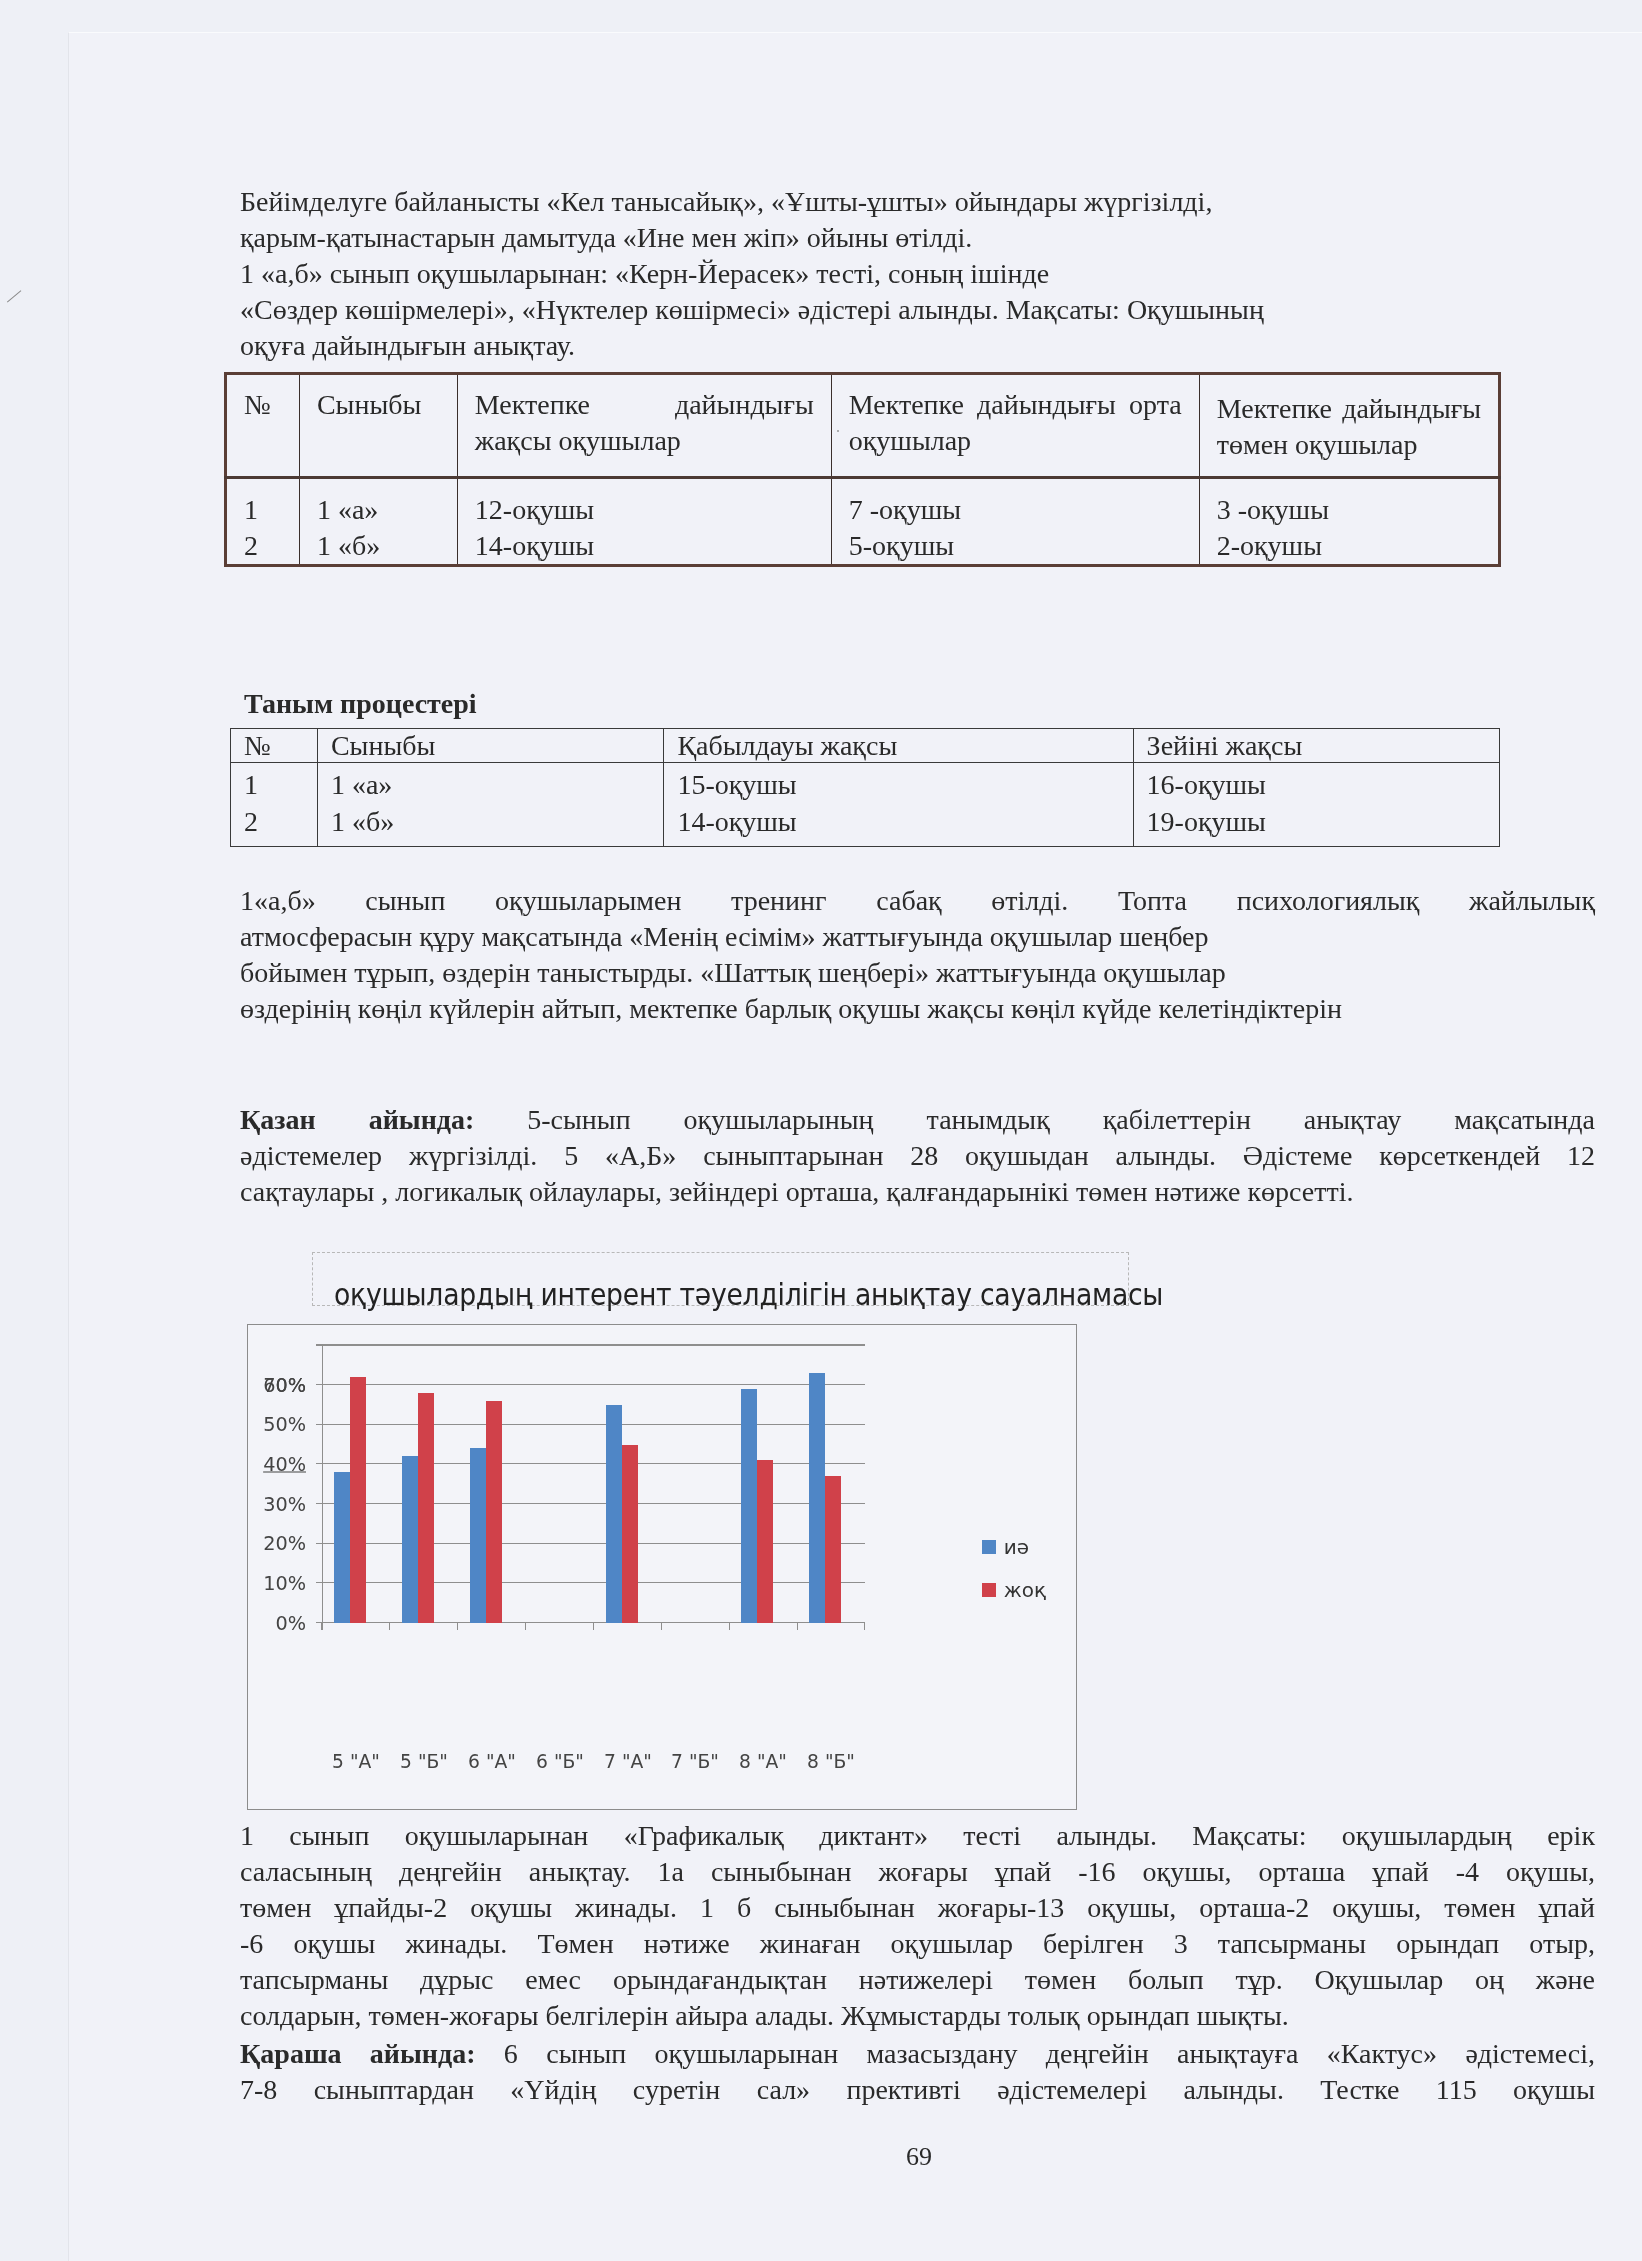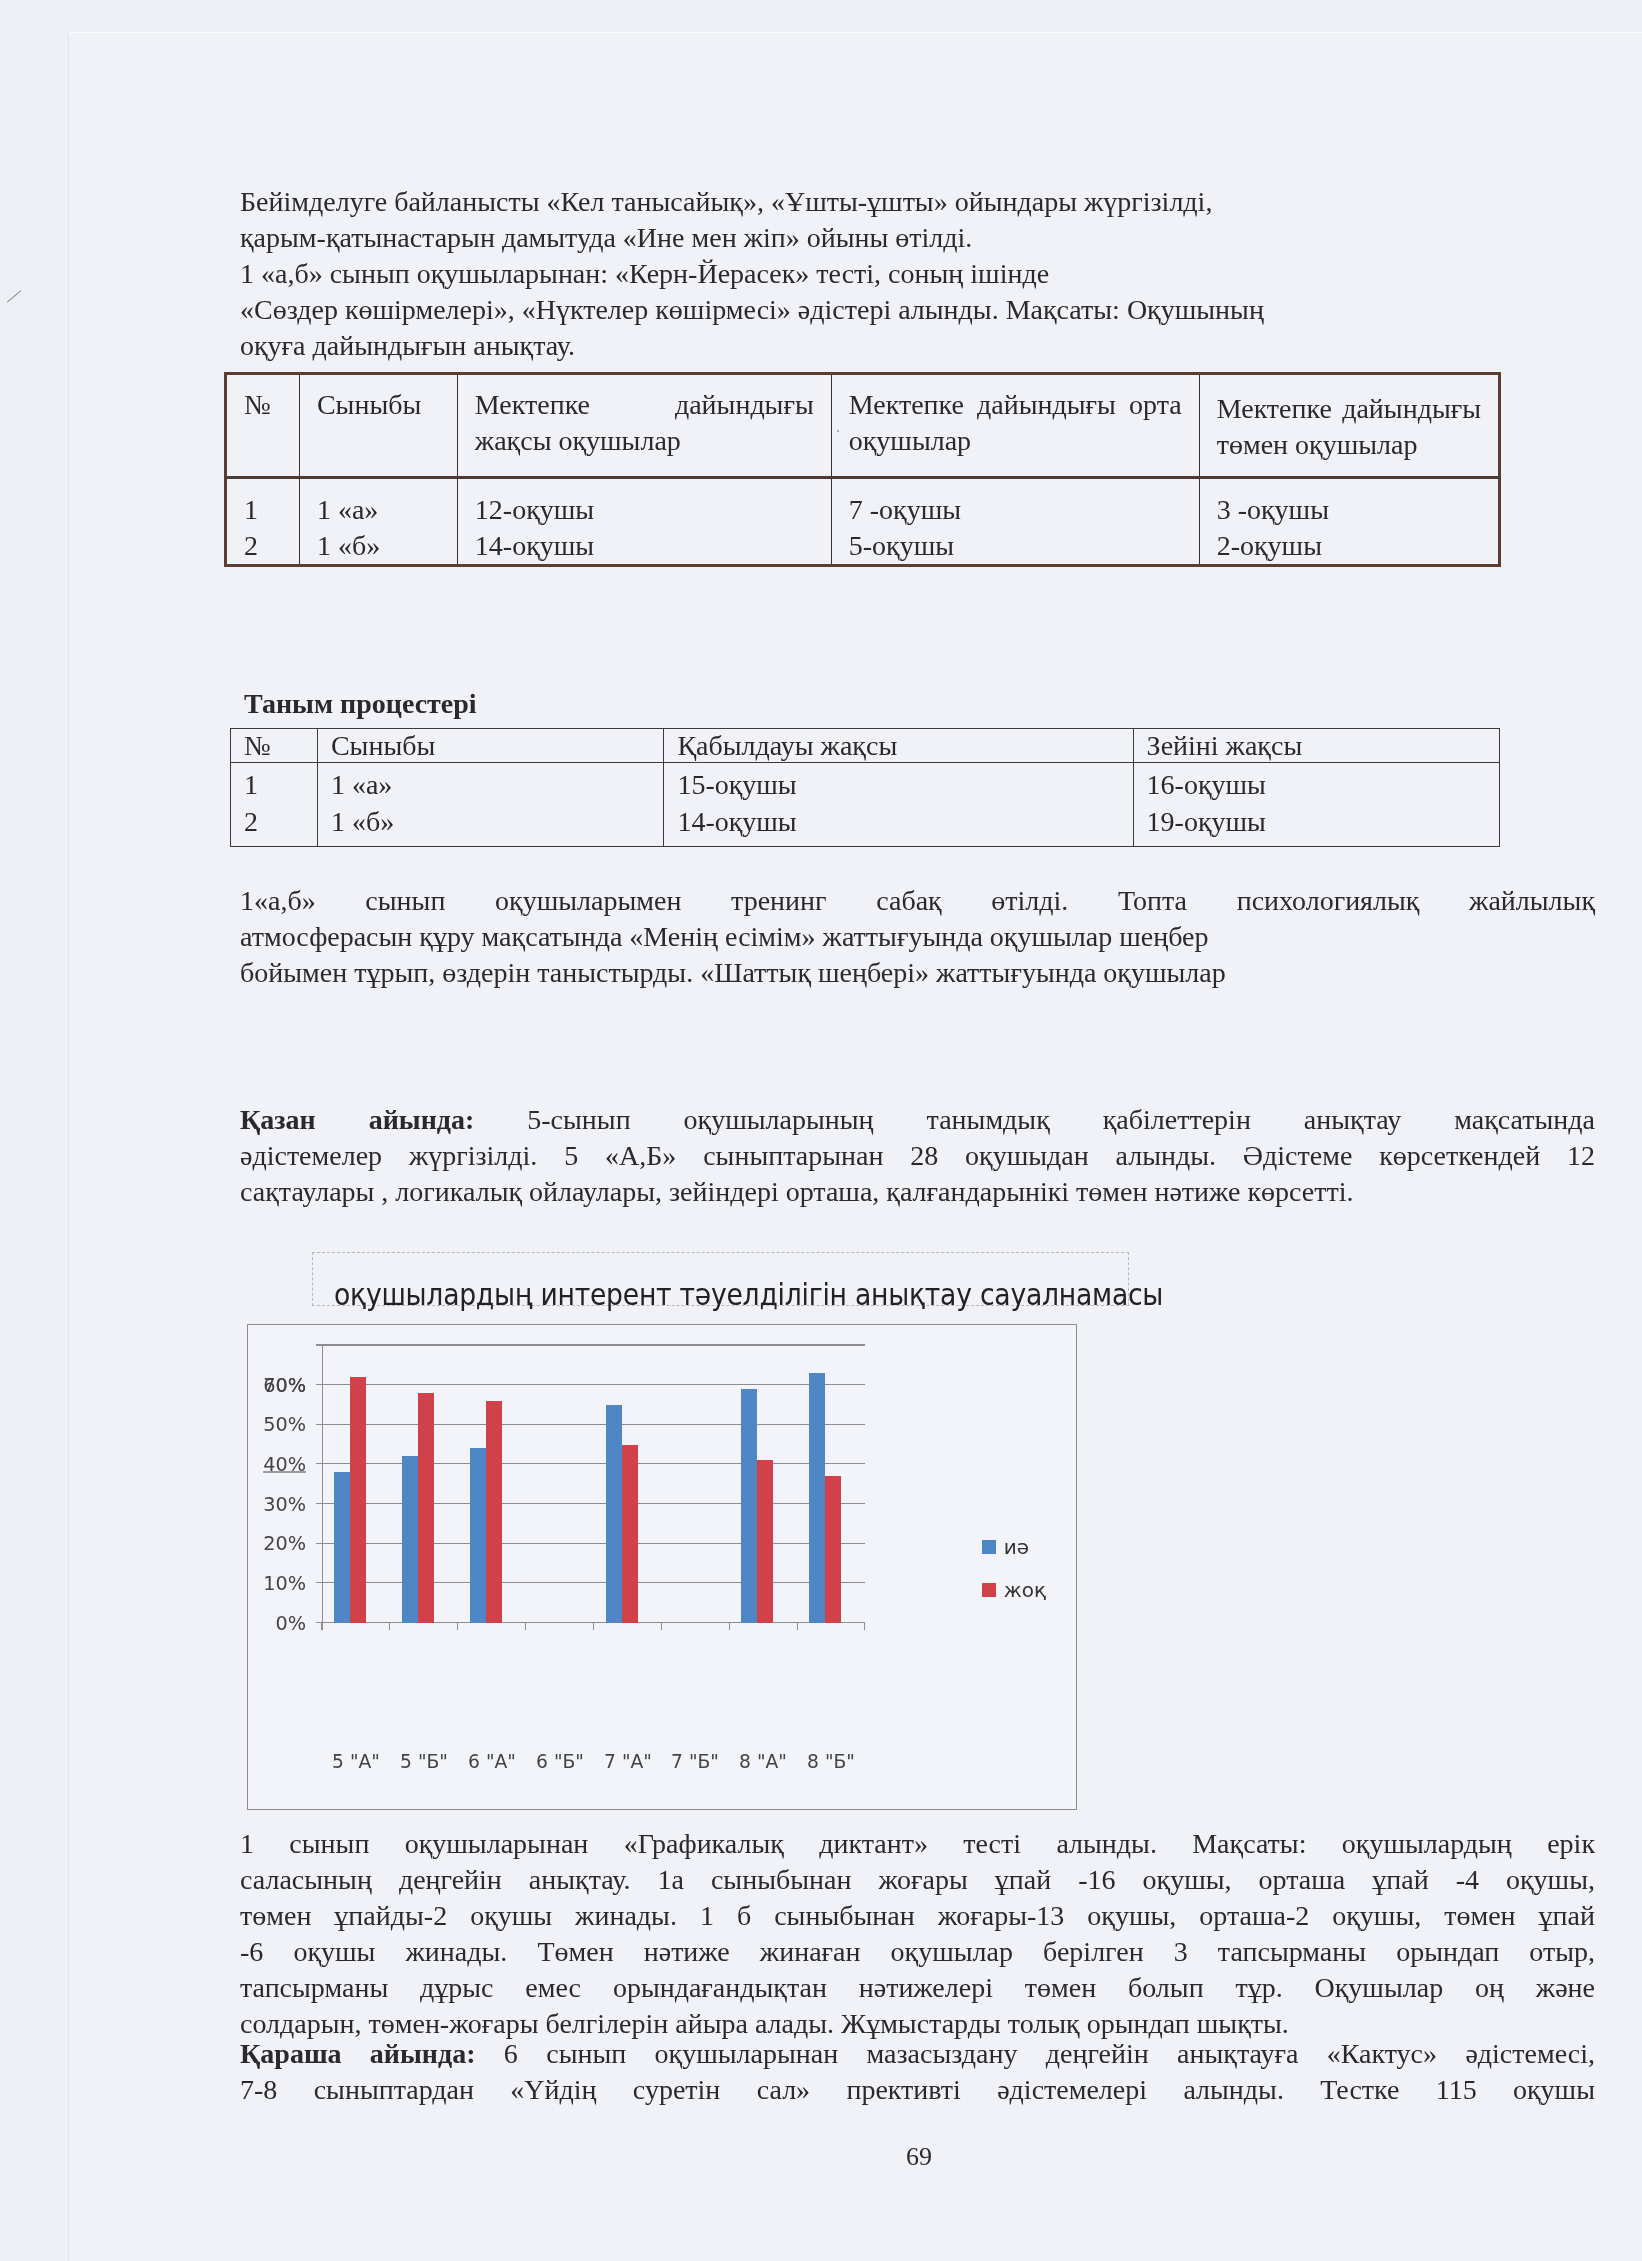--- a/index.html
+++ b/index.html
@@ -136,20 +136,21 @@
     <td><span>15-оқушы</span><br><span>14-оқушы</span></td>
     <td><span>16-оқушы</span><br><span>19-оқушы</span></td>
   </tr>
 </tbody>
   </table>
 
 <div class="p" style="top:883px; width:1355px;">
   <span class="line j">1«а,б» сынып оқушыларымен тренинг сабақ өтілді. Топта психологиялық жайлылық</span>
   <span class="line">атмосферасын құру мақсатында «Менің есімім» жаттығуында оқушылар шеңбер</span>
   <span class="line">бойымен тұрып, өздерін таныстырды.   «Шаттық шеңбері» жаттығуында оқушылар</span>
+  <span class="line">өздерінің көңіл күйлерін айтып, мектепке барлық оқушы жақсы көңіл күйде келетіндіктерін</span>
 </div>
 
 <div class="p" style="top:1102px; width:1355px;">
   <span class="line j"><b>Қазан айында:</b><span> 5-сынып оқушыларының  танымдық қабілеттерін анықтау мақсатында</span></span>
   <span class="line j">әдістемелер жүргізілді. 5 «А,Б» сыныптарынан 28 оқушыдан алынды. Әдістеме көрсеткендей 12</span>
   <span class="line">сақтаулары , логикалық ойлаулары, зейіндері орташа, қалғандарынікі төмен нәтиже көрсетті.</span>
 </div>
 
 <div class="chart-title-box"></div>
 <div class="chart-title">оқушылардың интерент тәуелділігін анықтау сауалнамасы</div>
@@ -226,21 +227,21 @@
   <div class="legend-item">
     <span class="swatch" id="sw0" style="background: rgb(79, 134, 198);"></span>
     <span>иә</span>
   </div>
   <div class="legend-item">
     <span class="swatch" id="sw1" style="background: rgb(208, 65, 74);"></span>
     <span>жоқ</span>
   </div>
 </div>
 
-<div class="p" style="top:1818px; width:1355px;margin-top:8px;">
+<div class="p" style="top:1818px; width:1355px;">
   <span class="line j">1 сынып оқушыларынан  «Графикалық диктант» тесті алынды. Мақсаты: оқушылардың ерік</span>
   <span class="line j">саласының  деңгейін анықтау. 1а сыныбынан  жоғары ұпай -16 оқушы, орташа ұпай -4 оқушы,</span>
   <span class="line j">төмен ұпайды-2 оқушы жинады. 1 б сыныбынан жоғары-13 оқушы, орташа-2 оқушы, төмен ұпай</span>
   <span class="line j">-6 оқушы жинады. Төмен нәтиже жинаған оқушылар берілген 3 тапсырманы орындап отыр,</span>
   <span class="line j">тапсырманы дұрыс емес орындағандықтан нәтижелері төмен болып тұр. Оқушылар оң және</span>
   <span class="line">солдарын, төмен-жоғары белгілерін айыра алады. Жұмыстарды толық орындап шықты.</span>
 </div>
 
 <div class="p" style="top:2036px; width:1355px;">
   <span class="line j"><b>Қараша айында:</b><span> 6 сынып оқушыларынан мазасыздану деңгейін анықтауға «Кактус» әдістемесі,</span></span>

